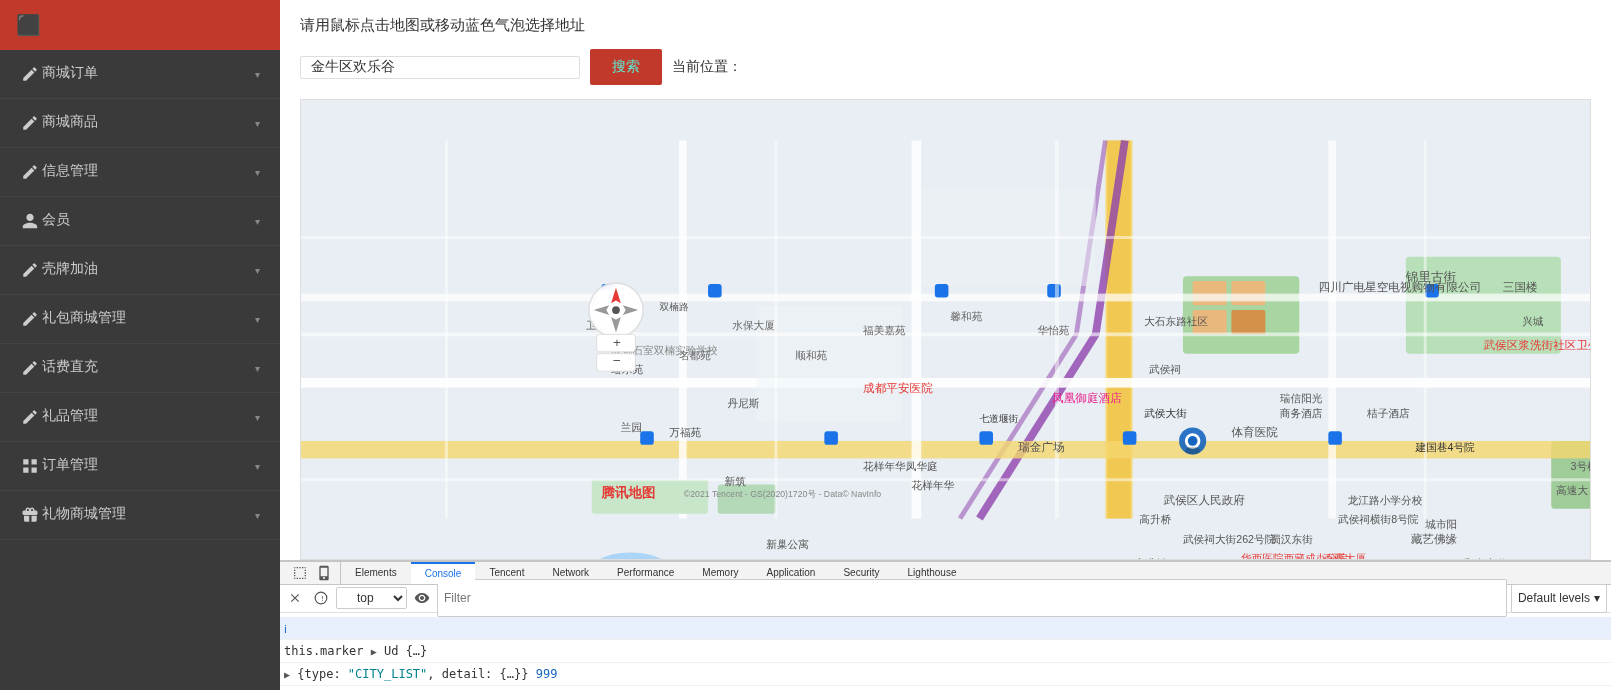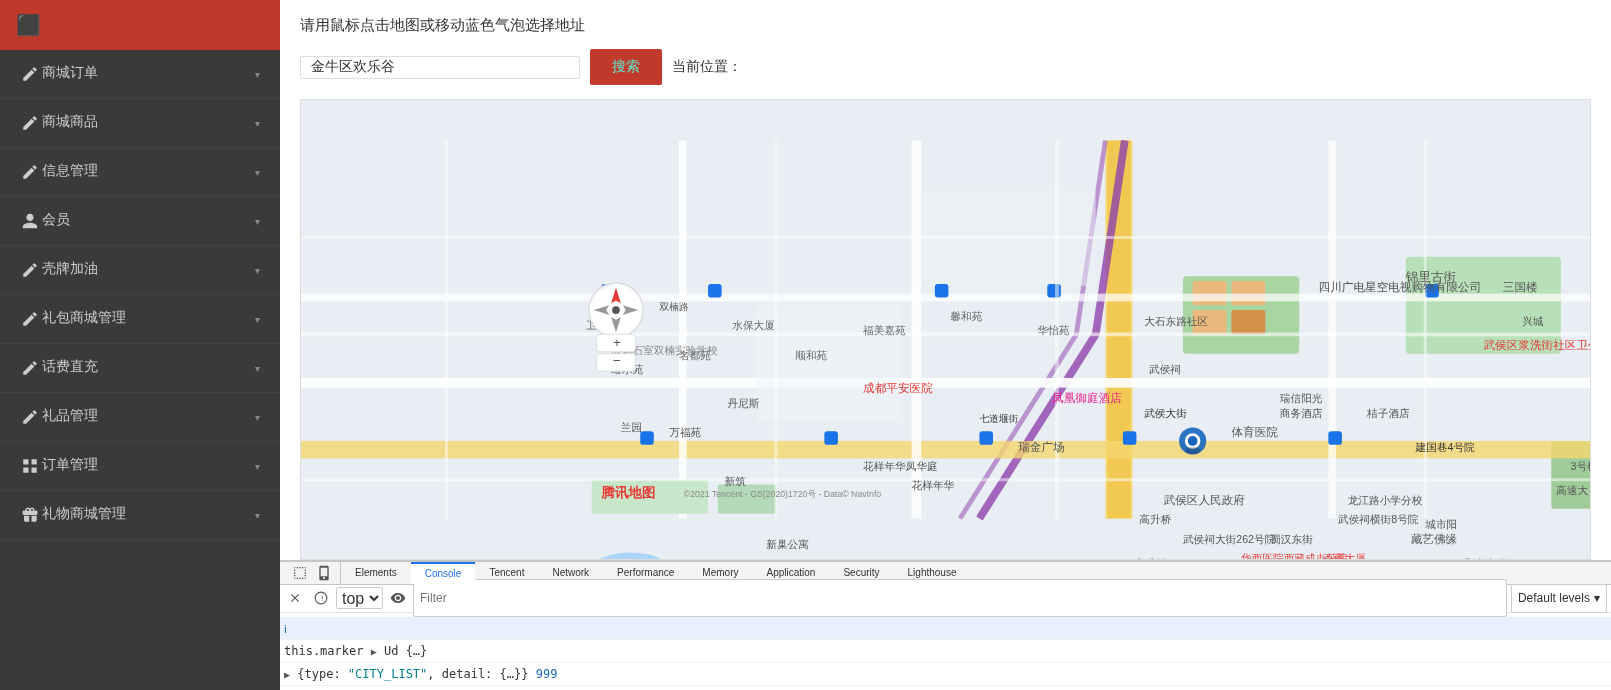--- a/index.html
+++ b/index.html
@@ -184,24 +184,24 @@
       align-items: center;
       justify-content: center;
       cursor: pointer;
       color: #555;
       font-size: 13px;
       border-radius: 2px;
     }
 
     .console-select {
       height: 22px;
-      font-size: 16px;
+      font-size: 12px;
       border: 1px solid #ccc;
       border-radius: 2px;
-      padding: 0 1px;
+      padding: 0 16px;
       background: white;
       color: #333;
     }
 
     .console-eye-btn {
       width: 22px;
       height: 22px;
       display: flex;
       align-items: center;
       justify-content: center;

